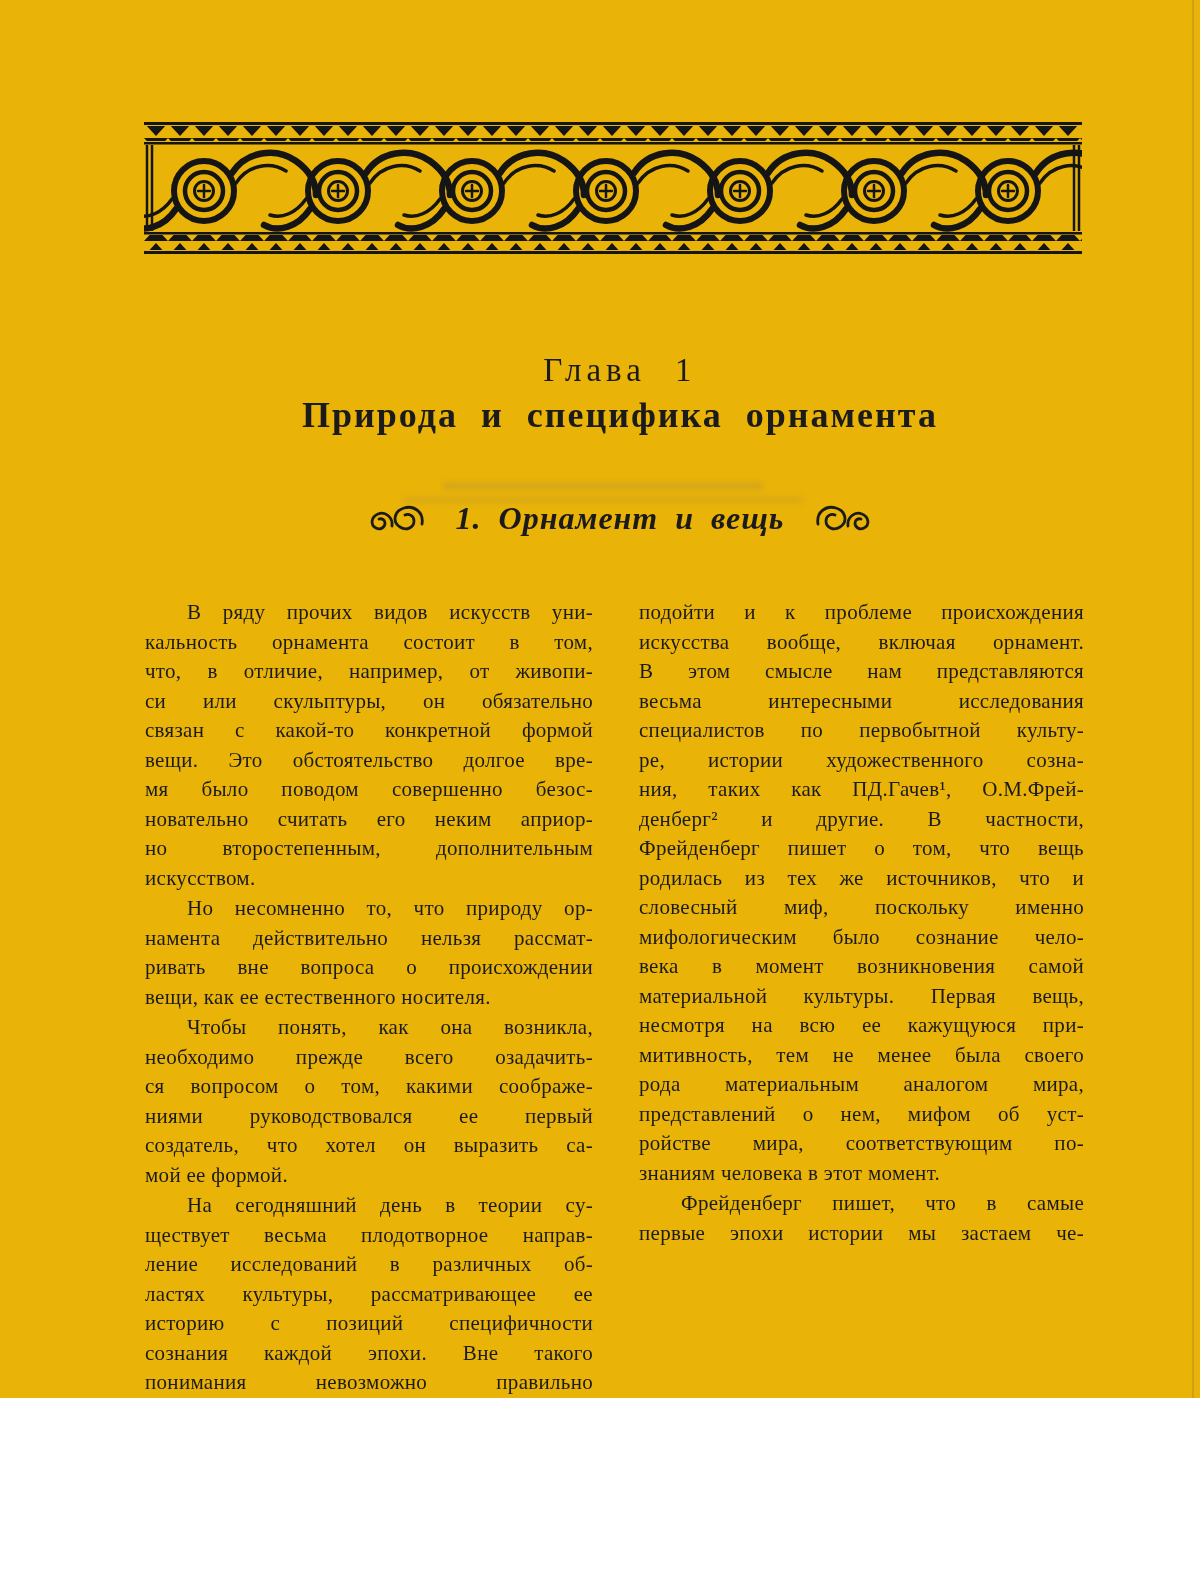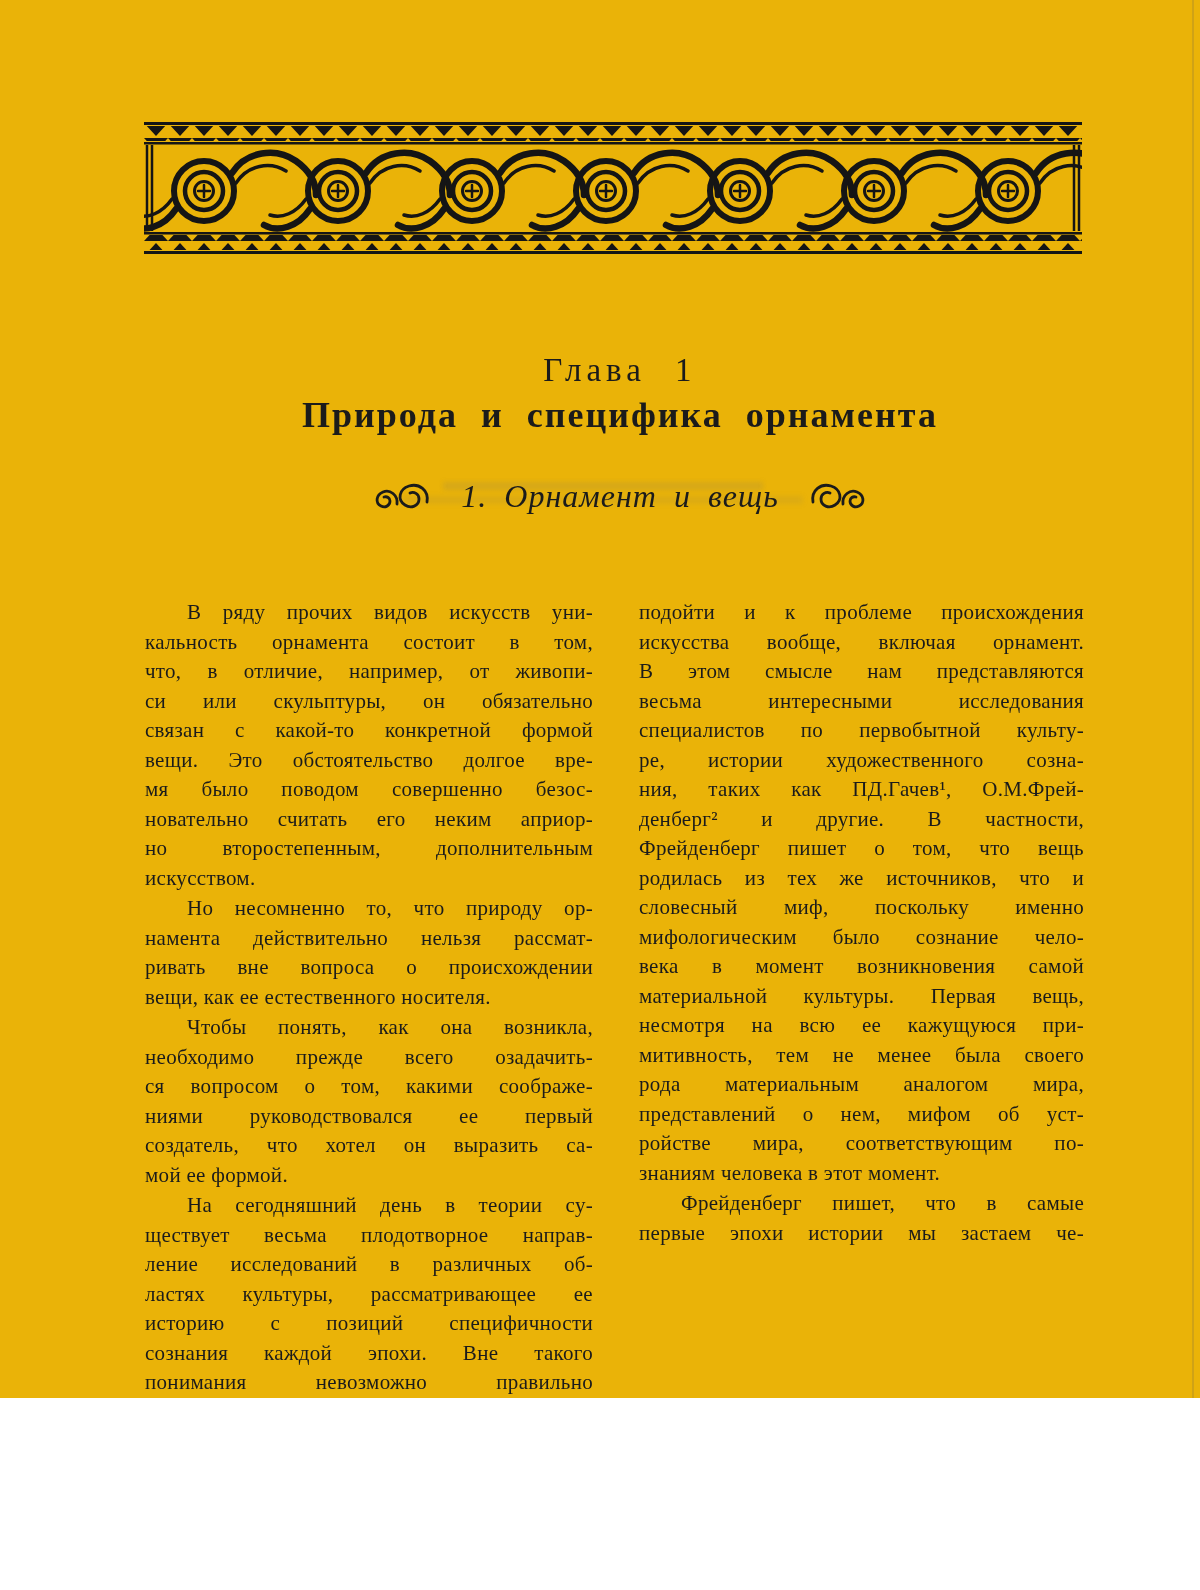--- a/index.html
+++ b/index.html
@@ -58,25 +58,26 @@
     background-position: 55px 4px, 15px 18px;
     background-repeat: no-repeat;
     filter: blur(2.5px);
   }
 
   
   .section-heading {
     position: absolute;
     left: 40px;
     width: 1160px;
-    top: 478px;
+    top: 500px;
     display: flex;
     justify-content: center;
     align-items: center;
     gap: 30px;
+    font-weight: bold;
   }
   .section-title {
     font-style: italic;
     font-size: 32px;
     letter-spacing: 1px;
     word-spacing: 8px;
   }
   .flourish { width: 58px; height: 34px; }
   .flourish.left { transform: scaleX(-1); }
 

